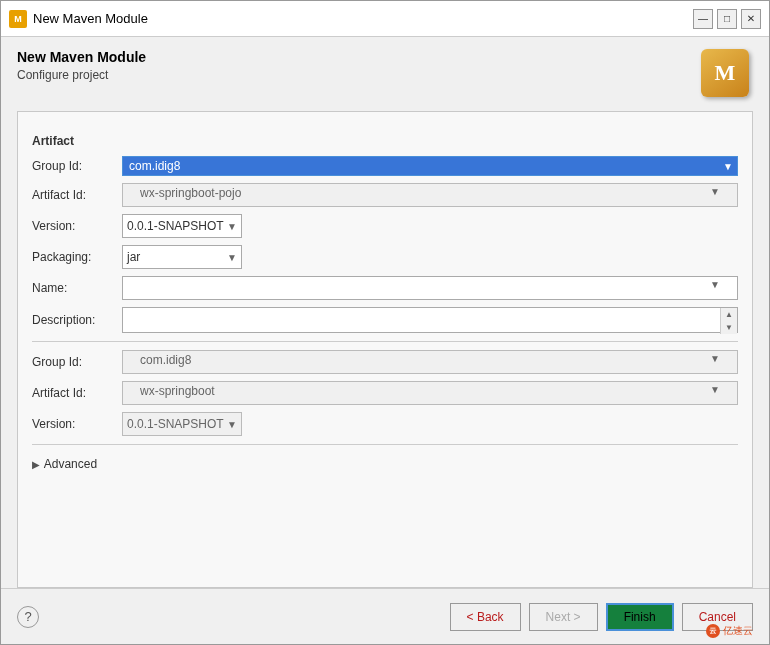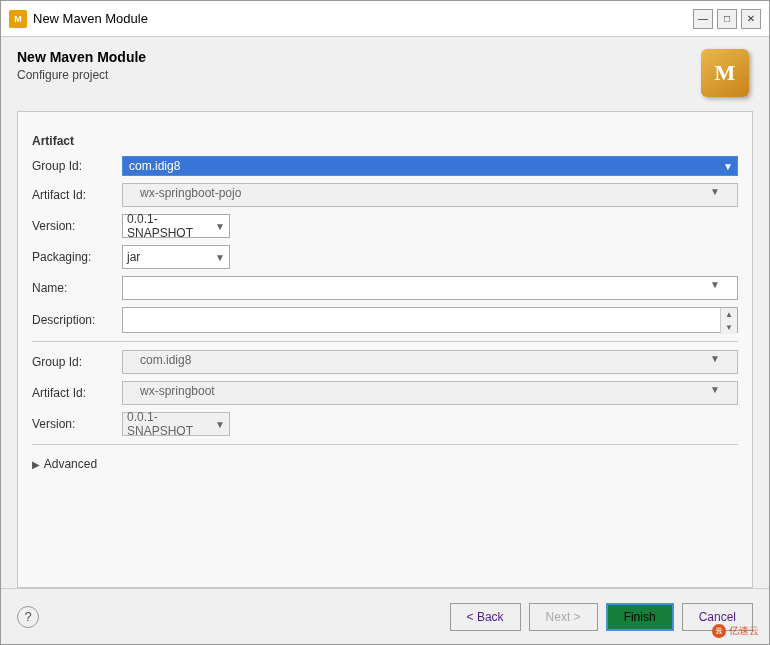--- a/index.html
+++ b/index.html
@@ -147,21 +147,21 @@
     .combo-box.disabled {
       background: #f0f0f0;
       color: #666;
       border-color: #bbb;
     }
     .combo-arrow {
       font-size: 10px;
       color: #666;
     }
     .combo-small {
-      width: 108px;
+      width: 120px;
       height: 24px;
       border: 1px solid #aaa;
       background: white;
       padding: 2px 4px;
       font-size: 12px;
       color: #333;
       display: flex;
       align-items: center;
       justify-content: space-between;
       cursor: pointer;
@@ -239,21 +239,21 @@
       display: flex;
       gap: 8px;
       align-items: center;
     }
     .btn {
       height: 28px;
       padding: 0 16px;
       border: 1px solid #999;
       background: #f0f0f0;
       font-size: 12px;
-      color: #4c1d95;
+      color: #b91c1c;
       cursor: pointer;
       display: flex;
       align-items: center;
       justify-content: center;
     }
     .btn:disabled {
       color: #aaa;
       cursor: default;
     }
     .btn.primary {
@@ -392,19 +392,19 @@
       </div>
     </div>
     <div class="footer-buttons">
       <button class="btn">&lt; Back</button>
       <button class="btn" disabled="">Next &gt;</button>
       <button class="btn primary">Finish</button>
       <button class="btn">Cancel</button>
     </div>
   </div>
 
-  <div style="position:absolute;bottom:6px;right:10px;display:flex;align-items:flex-end;gap:3px;font-size:10px;color:#e05020;">
+  <div style="position:absolute;bottom:6px;right:16px;display:flex;align-items:flex-end;gap:3px;font-size:10px;color:#e05020;">
     <div style="width:14px;height:14px;background:#e05020;border-radius:50%;display:flex;align-items:center;justify-content:center;">
       <span style="color:white;font-size:7px;font-weight:bold;">云</span>
     </div>
     <span>亿速云</span>
   </div>
 </div>
 
 </body></html>

